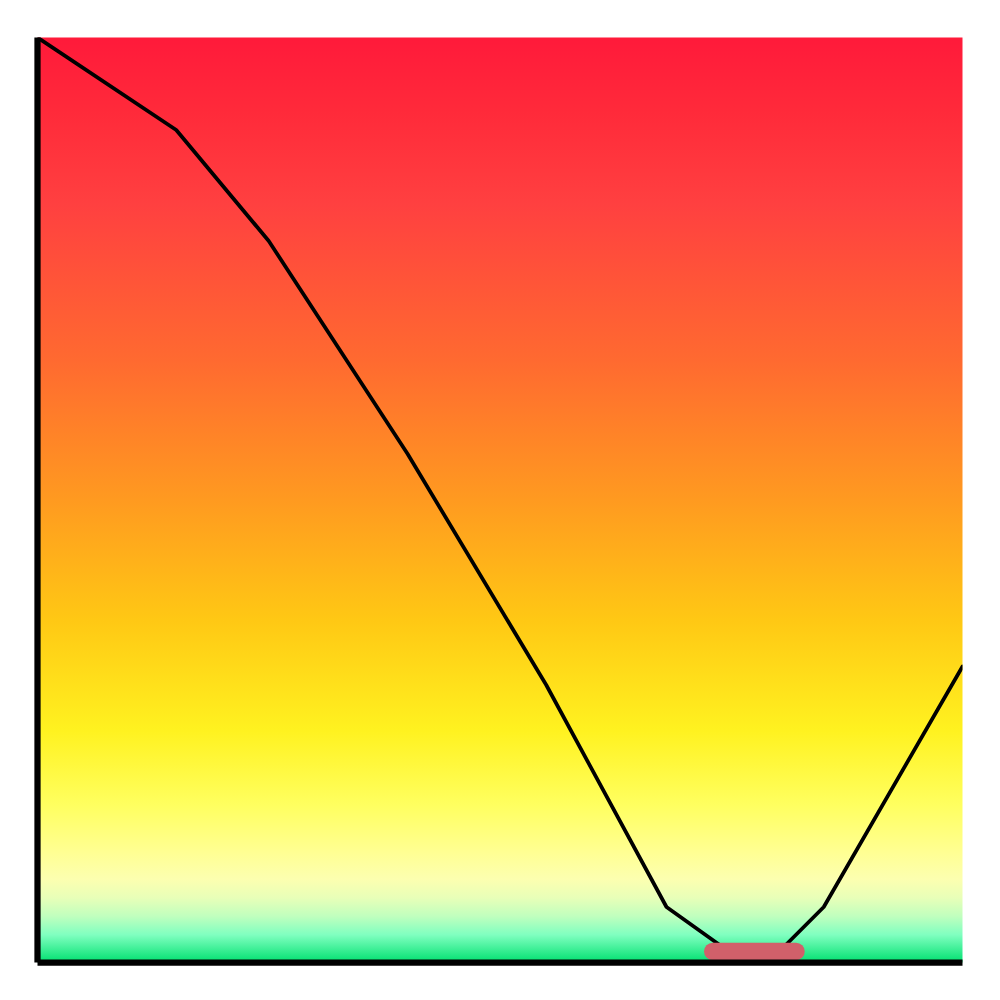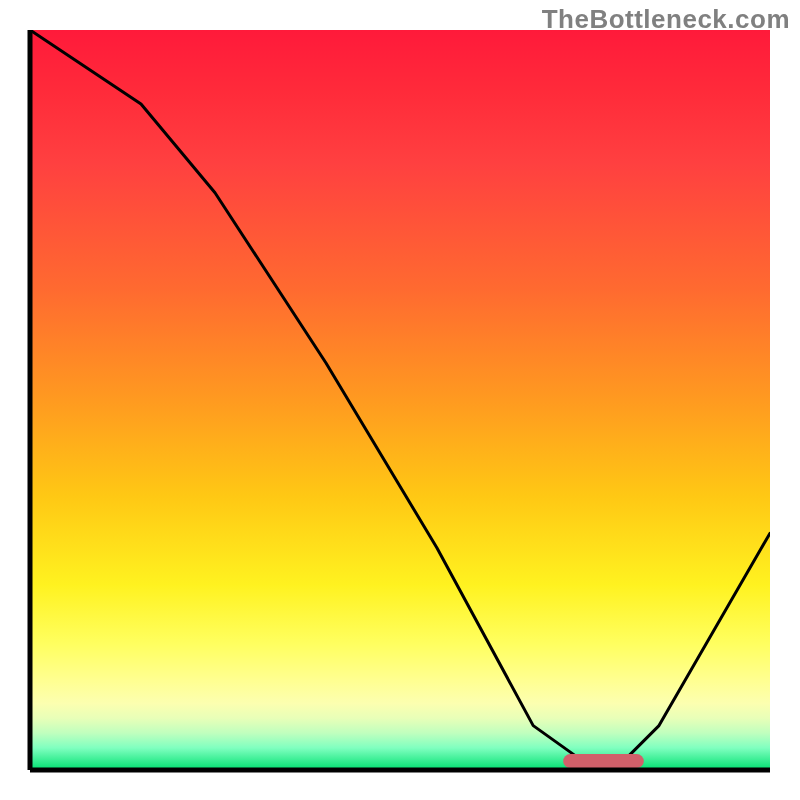--- a/index.html
+++ b/index.html
@@ -72,15 +72,14 @@
     <g clip-path="url(#plotClip)">
       <path id="curvePath" fill="none" stroke="#000" stroke-width="3" stroke-linecap="round" stroke-linejoin="round" d="M30.0 30.0 L141.0 104.0 L215.0 192.8 L326.0 363.0 L437.0 548.0 L533.2 725.6 L585.0 762.6 L622.0 762.6 L659.0 725.6 L770.0 533.2"></path>
 
       <line id="markerLine" stroke-width="14" stroke-linecap="round" x1="570.1999999999999" x2="636.8" y1="761.12" y2="761.12" stroke="#d1606a"></line>
     </g>
 
     <line x1="30" y1="30" x2="30" y2="770" stroke="#000" stroke-width="5"></line>
     <line x1="30" y1="770" x2="770" y2="770" stroke="#000" stroke-width="5"></line>
   </svg>
 
-  <div class="watermark">TheBottleneck.com</div>
 
 </div>
 
 </body></html>

